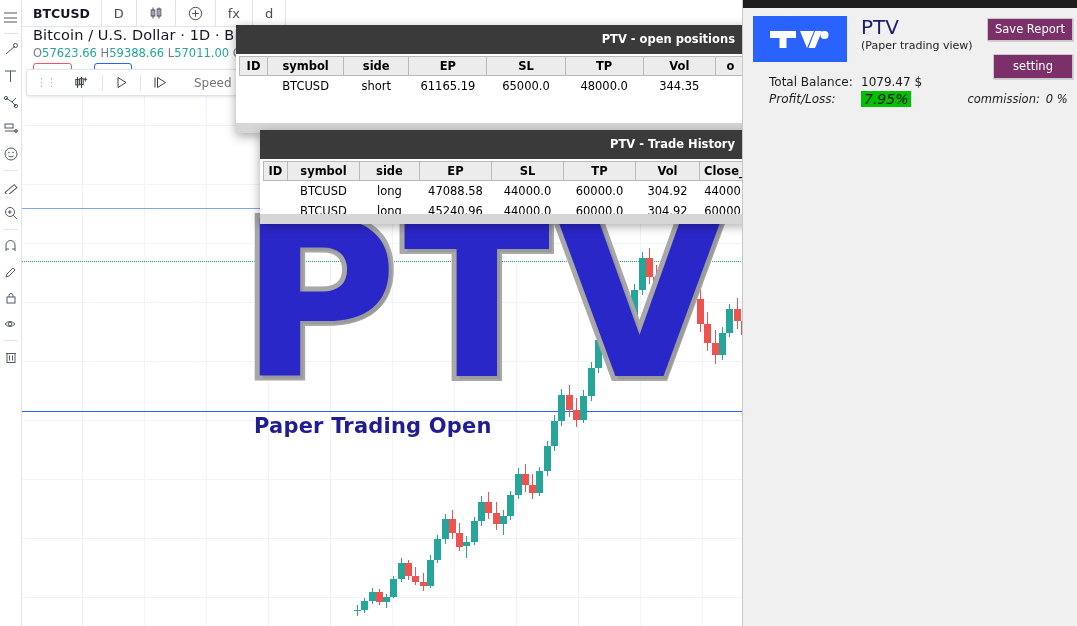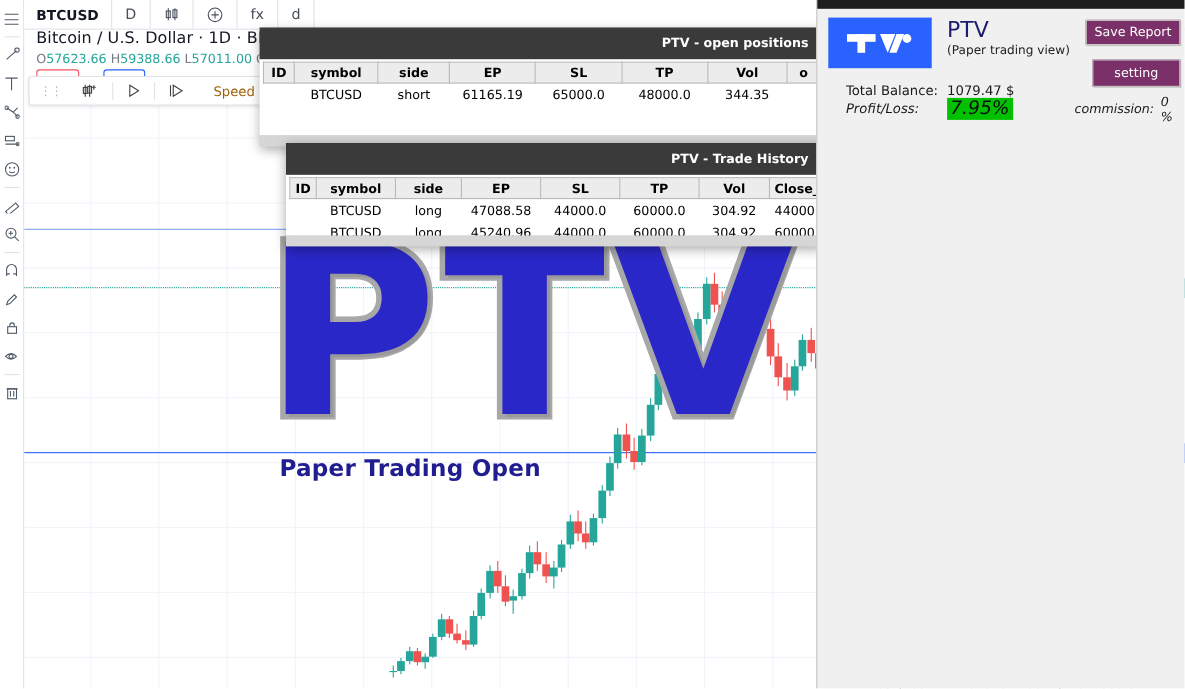--- a/index.html
+++ b/index.html
@@ -26,21 +26,21 @@
   .left-rail{position:absolute;left:0;top:0;width:22px;height:626px;background:#fff;border-right:1px solid #e0e3eb;
              display:flex;flex-direction:column;align-items:center;padding-top:4px;box-sizing:border-box;}
   .rail-ic{width:20px;height:26px;display:flex;align-items:center;justify-content:center;color:#4f5966;font-size:13px;}
   .rail-sep{width:14px;height:1px;background:#e0e3eb;margin:3px 0;}
 
   .replay-bar{position:absolute;left:26px;top:69px;width:690px;height:27px;background:#fff;border:1px solid #e0e3eb;border-radius:3px;
               box-shadow:0 1px 3px rgba(0,0,0,.10);display:flex;align-items:center;z-index:3;box-sizing:border-box;}
   .replay-bar .grip{color:#b2b5be;padding:0 7px 0 9px;font-size:11px;letter-spacing:-1px;}
   .rb-btn{padding:0 10px;color:#3c4043;font-size:14px;display:flex;align-items:center;}
   .rb-sep{width:1px;height:16px;background:#e0e3eb;margin:0 2px;}
-  .rb-speed{font-size:12px;color:#a16207;padding:0 12px 0 16px;}
+  .rb-speed{font-size:12px;color:#737373;padding:0 12px 0 16px;}
   .rb-slider{flex:1;height:2px;background:#2962ff;margin-right:10px;position:relative;}
 
   .plot{position:absolute;left:22px;top:96px;right:80px;bottom:0;overflow:hidden;}
   .grid-h{position:absolute;left:0;right:0;height:1px;background:#f0f3fa;}
   .grid-v{position:absolute;top:0;bottom:0;width:1px;background:#f0f3fa;}
   .line-blue{position:absolute;left:0;right:0;height:1px;background:#2962ff;}
   .line-blue2{position:absolute;left:0;right:0;height:1px;background:#7fa3f5;}
   .line-teal{position:absolute;left:0;right:0;border-top:1px dotted #26a69a;}
   .candle{position:absolute;width:7px;}
   .wick{position:absolute;left:3px;width:1px;}
@@ -80,21 +80,21 @@
   .pp-title .t2{font-size:11px;color:#222;margin-top:1px;}
   .btn-purple{position:absolute;background:#7b3069;color:#fff;border:1px solid #c9c9c9;box-shadow:1px 1px 0 #cfcfcf;
               font-size:11.5px;text-align:center;box-sizing:border-box;}
   #save-report-btn{right:4px;top:10px;width:86px;height:23px;line-height:21px;}
   #setting-btn{right:4px;top:46px;width:80px;height:25px;line-height:23px;}
 
   .bal-block{padding:4px 0 0 26px;font-size:12px;color:#1a1a1a;}
   .bal-row{display:flex;align-items:center;height:16px;}
   .bal-lab{width:92px;}
   .bal-val{font-weight:normal;}
-  .pl-badge{background:#00c000;color:#0d0d0d;padding:0 3px;font-size:17px;}
+  .pl-badge{background:#00c000;color:#0d0d0d;padding:0 3px;font-size:14px;}
   .comm{margin-left:56px;font-size:11.5px;}
   .big-btn{position:absolute;border:1px solid #c5c5c5;box-shadow:1px 1px 0 #d4d4d4;display:flex;align-items:center;justify-content:center;box-sizing:border-box;}
   #play-btn{left:785px;top:113px;width:124px;height:44px;background:#000;}
   #step-btn{left:919px;top:113px;width:124px;height:44px;background:#327580;}
   #long-btn{left:785px;top:168px;width:124px;height:42px;background:#3055c8;color:#fff;font-size:18px;}
   #short-btn{left:919px;top:168px;width:124px;height:42px;background:#c02e63;color:#fff;font-size:18px;}
 
   .radio-box{position:absolute;background:#e2e2e2;box-shadow:1px 1px 0 #c9c9c9;font-size:12px;padding:3px 10px;display:flex;align-items:center;gap:6px;box-sizing:border-box;}
   #limit-radio{left:778px;top:243px;width:57px;height:20px;}
   #market-radio{left:850px;top:243px;width:66px;height:20px;}

